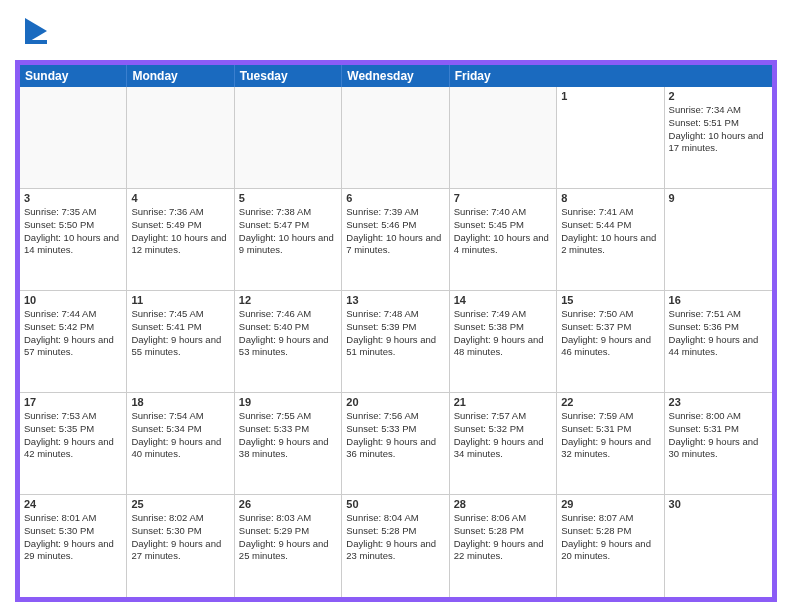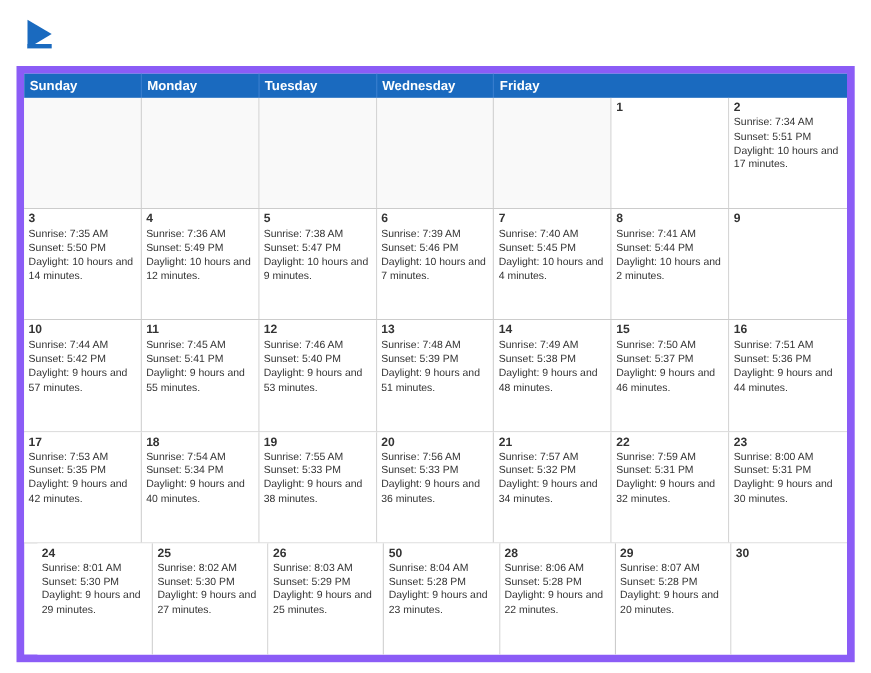--- a/index.html
+++ b/index.html
@@ -33,21 +33,21 @@
     }
     .title-block h2 {
       font-size: 16px;
       font-weight: normal;
       color: #555;
     }
     .calendar {
       flex: 1;
       display: flex;
       flex-direction: column;
-      border: 7px solid #8b5cf6;
+      border: 5px solid #8b5cf6;
     }
     .cal-header-row {
       display: grid;
       grid-template-columns: repeat(7, 1fr);
       background: #1a6abf;
     }
     .cal-header-cell {
       color: #fff;
       font-size: 12px;
       font-weight: bold;
@@ -59,21 +59,21 @@
     .cal-body {
       flex: 1;
       display: grid;
       grid-template-rows: repeat(5, 1fr);
     }
     .cal-week {
       display: grid;
       grid-template-columns: repeat(7, 1fr);
       border-bottom: 1px solid #ccc;
     }
-    .cal-week:last-child { border-bottom: none; margin-left: 12px; }
+    .cal-week:last-child { border-bottom: none; }
     .cal-cell {
       border-right: 1px solid #ccc;
       padding: 3px 4px;
       font-size: 9.5px;
       color: #333;
       min-height: 90px;
       vertical-align: top;
       background: #fff;
     }
     .cal-cell:last-child { border-right: none; }

